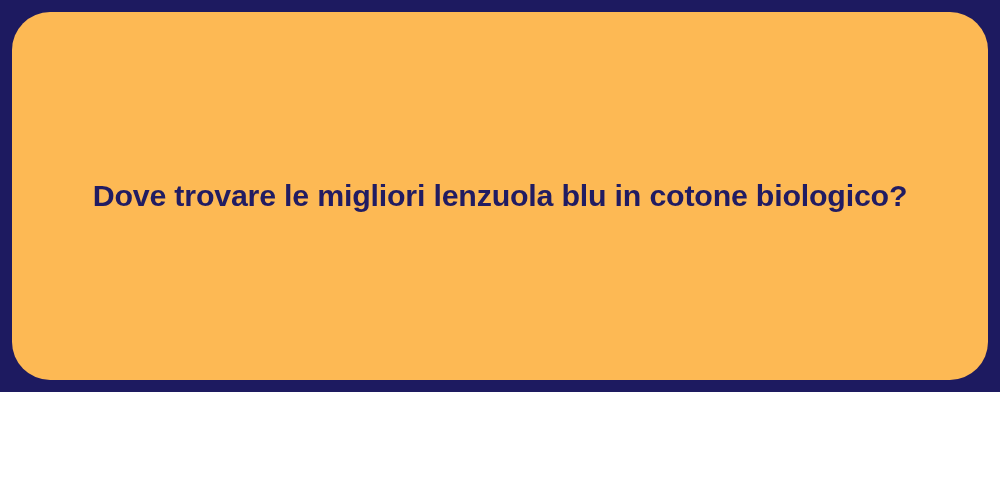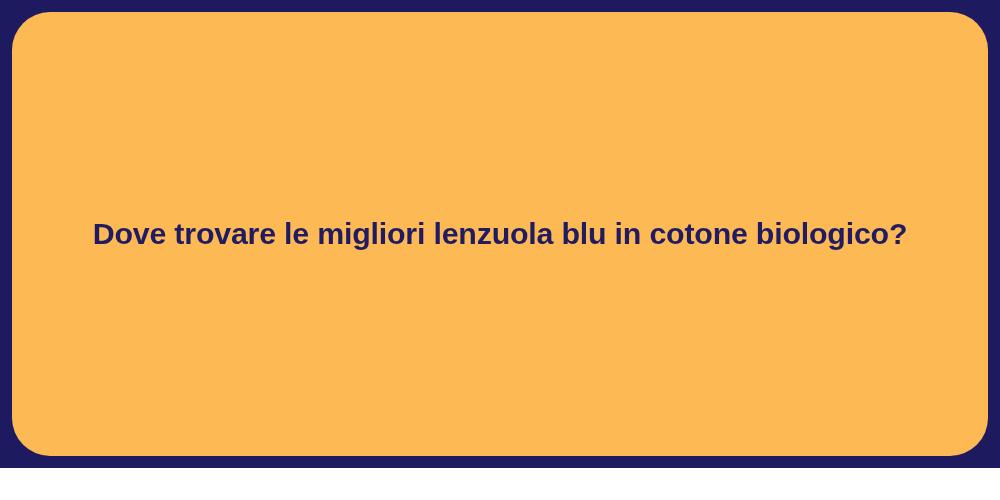--- a/index.html
+++ b/index.html
@@ -13,21 +13,21 @@
     height: 500px;
     overflow: hidden;
     font-family: "Liberation Sans", sans-serif;
   }
 
   
   .banner-frame {
     position: relative;
     box-sizing: border-box;
     width: 1000px;
-    height: 468px;
+    height: 392px;
     background: #1d1a60;
     padding: 12px;
   }
 
   
   .banner-card {
     box-sizing: border-box;
     width: 100%;
     height: 100%;
     background: #fdb954;

